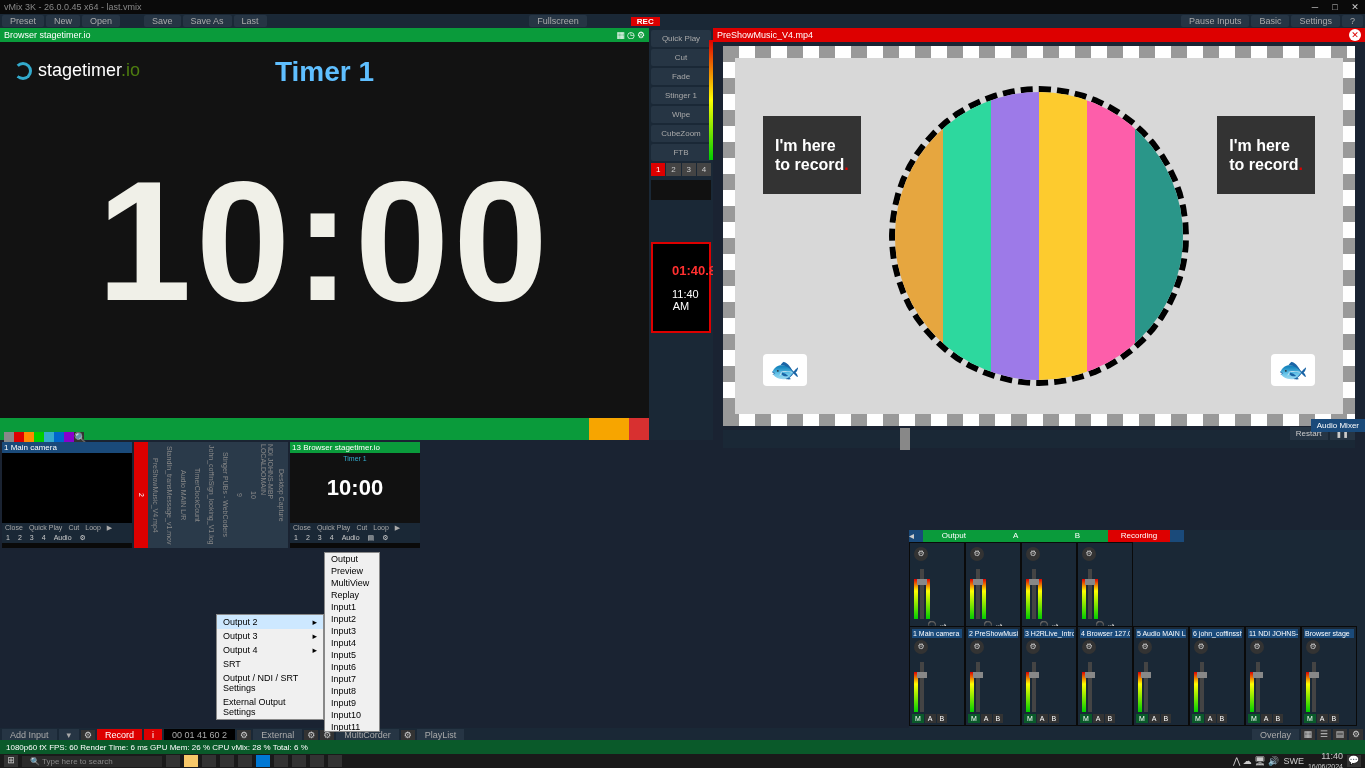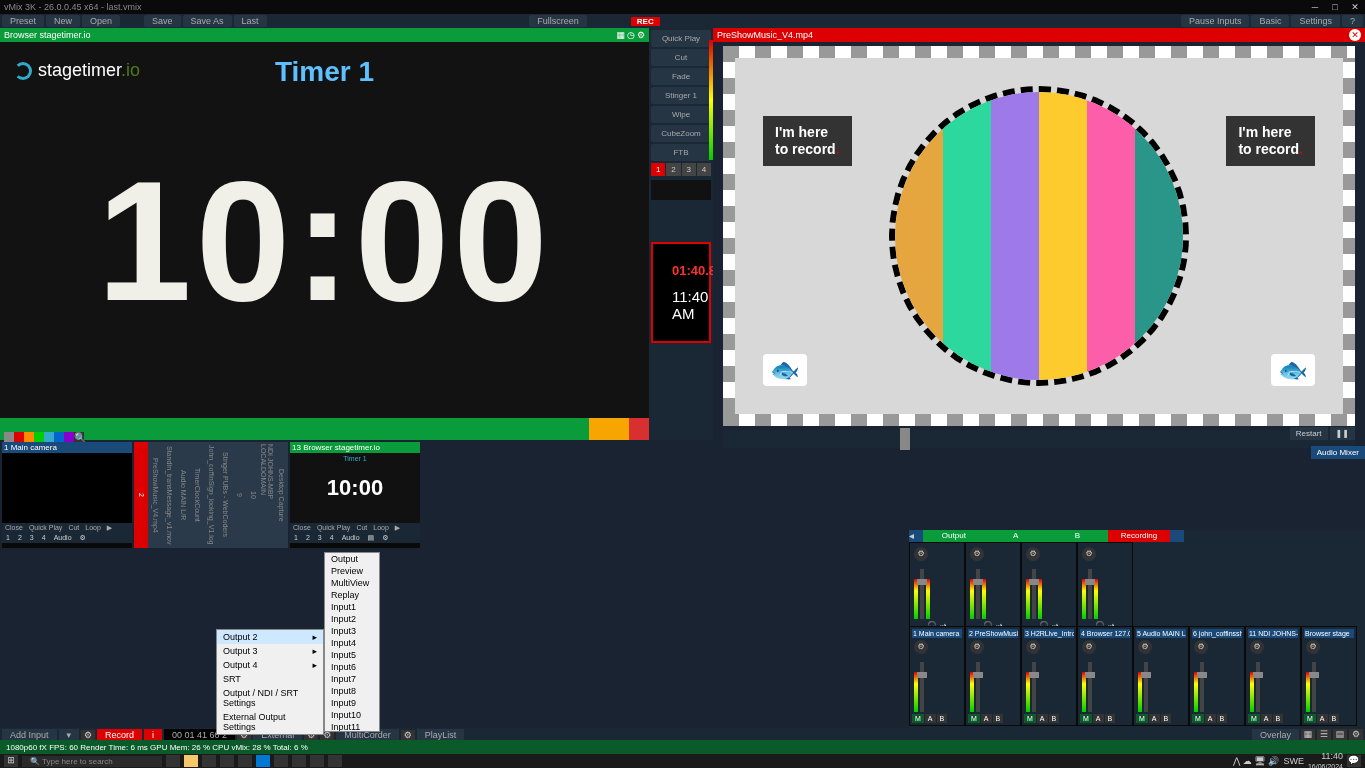--- a/index.html
+++ b/index.html
@@ -30,37 +30,37 @@
 .pb-red { background: #d83030; width: 20px; }
 
 .transition-panel { width: 64px; background: #1a2836; padding: 2px; display: flex; flex-direction: column; gap: 2px; }
 .trans-btn { background: #263544; color: #aaa; font-size: 8px; text-align: center; padding: 4px 0; border-radius: 2px; cursor: pointer; }
 .trans-row { display: flex; gap: 1px; }
 .trans-num { flex: 1; background: #444; color: #ccc; text-align: center; font-size: 8px; padding: 2px 0; cursor: pointer; }
 .trans-num.active { background: #d00; color: #fff; }
 .vu { height: 20px; background: #111; margin-top: 2px; }
 .timecode-box { border: 2px solid #d00; background: #000; margin-top: 40px; padding: 19px; text-align: center; }
 .tc-red { color: #ff3030; font-size: 13px; font-weight: bold; }
-.tc-white { color: #fff; font-size: 15px; margin-top: 10px; }
+.tc-white { color: #fff; font-size: 11px; margin-top: 10px; }
 
 .output-pane { flex: 1; background: #1a2332; }
 .output-header { background: #d00; color: #fff; font-size: 9px; padding: 1px 4px; height: 14px; display: flex; align-items: center; }
 .output-header .close-x { margin-left: auto; background:#fff;color:#d00;width:12px;height:12px;text-align:center;line-height:12px;border-radius:50%;cursor:pointer; }
 .output-content { height: 380px; background: #ccc; position: relative; margin: 4px 10px 0 10px; }
 .checker { position: absolute; inset: 0; background:
   repeating-linear-gradient(90deg, #999 0 16px, #fff 16px 32px) top/100% 12px no-repeat,
   repeating-linear-gradient(90deg, #999 0 16px, #fff 16px 32px) bottom/100% 12px no-repeat,
   repeating-linear-gradient(#999 0 16px, #fff 16px 32px) left/12px 100% no-repeat,
   repeating-linear-gradient(#999 0 16px, #fff 16px 32px) right/12px 100% no-repeat,
   #d8d8d8; }
 .test-circle { position: absolute; top: 50%; left: 50%; width: 300px; height: 300px; transform: translate(-50%, -50%); border-radius: 50%; border: 6px dashed #000; display: flex; overflow: hidden; }
 .stripe { flex: 1; }
 .s1{background:#e6a63f;} .s2{background:#2dd89e;} .s3{background:#9d7ae8;} .s4{background:#fdcb2e;} .s5{background:#fd5eaa;} .s6{background:#2a9689;}
 .clock-band { position: absolute; top: 50%; left: 50%; transform: translate(-50%, -50%); background: #fff; color: #000; font-size: 36px; font-weight: 900; padding: 6px 30px; }
-.record-card { position: absolute; background: #333; color: #fff; padding: 8px 12px; font-size: 14px; font-weight: bold; line-height: 1.2; }
+.record-card { position: absolute; background: #333; color: #fff; padding: 20px 12px; font-size: 16px; font-weight: bold; line-height: 1.2; }
 .record-card.left { top: 70px; left: 40px; }
 .record-card.right { top: 70px; right: 40px; }
 .record-card .dot { color: #d00; }
 .fish { position: absolute; bottom: 40px; width: 44px; height: 32px; background: #fff; border-radius: 4px; font-size: 24px; text-align: center; line-height: 32px; }
 .fish.left { left: 40px; }
 .fish.right { right: 40px; }
 .playback-bar { text-align:center; color:#fff; font-size:10px; padding:2px; background:#000; margin: 0 10px;}
 .scrubber { background: #1a2836; height: 18px; margin: 4px 10px; position: relative; }
 .scrub-handle { position:absolute; left: 28%; top:-2px; width:10px; height:22px; background:#888; }
 .play-controls { position:absolute; right:0; top:-3px; display:flex; gap:2px;}
@@ -77,21 +77,21 @@
 .thumb-timer { color:#3ac; position:absolute; top:2px;left:50%;transform:translateX(-50%);font-size:7px;}
 .thumb-time { color:#fff;position:absolute;top:50%;left:50%;transform:translate(-50%,-50%);font-size:22px;font-weight:900;}
 .input-controls { display:flex; font-size:7px; background:#1a2836; color:#aaa;}
 .input-controls span { padding:1px 3px; cursor:pointer; }
 .input-nums { display:flex; font-size:7px; background:#1a2836;}
 .input-nums span{padding:1px 4px;cursor:pointer;}
 .vstrip { width:14px; background:#2a3a4a;display:flex;align-items:center;justify-content:center;cursor:pointer;}
 .vstrip-label {writing-mode:vertical-rl;font-size:7px;color:#888;padding:2px;}
 .vstrip.red{background:#d00;}
 
-.context-menu1 { position:absolute; left:216px; bottom:33px; background:#f0f0f0; color:#000; font-size:9px; width:108px; border:1px solid #888; z-index:100;}
+.context-menu1 { position:absolute; left:216px; bottom:48px; background:#f0f0f0; color:#000; font-size:9px; width:108px; border:1px solid #888; z-index:100;}
 .context-menu1 .mi { padding:2px 6px; cursor:pointer; display:flex; }
 .context-menu1 .mi.hover { background:#cde8ff; }
 .context-menu1 .arrow{margin-left:auto;}
 .context-menu2 { position:absolute; left:324px; bottom:36px; background:#f0f0f0; color:#000; font-size:9px; width:56px; border:1px solid #888; z-index:100; max-height:180px; overflow:hidden;}
 .context-menu2 .mi { padding:1px 6px; cursor:pointer; }
 
 .mixer { position:absolute; right:0; bottom:38px; width:456px; height:200px; background:#1a2836; }
 .mixer-hdr { display:flex; height:12px; }
 .mix-h { flex:1; text-align:center; font-size:8px; padding:1px; background:#263544; }
 .mix-h.green{background:#0a9b3b;color:#fff;}
@@ -114,21 +114,21 @@
 .bb-gear { background:#333;width:14px;text-align:center;cursor:pointer;}
 .bb-right { margin-left:auto; display:flex; gap:2px;}
 
 .statusbar { position:absolute; bottom:14px; left:0; right:0; height:14px; background:#0a5a2a; color:#fff; font-size:8px; display:flex; align-items:center; gap:10px; padding:0 6px;}
 .taskbar { position:absolute; bottom:0; left:0; right:0; height:14px; background:#1a1a1a; display:flex; align-items:center; gap:4px; padding:0 4px; font-size:9px;}
 .task-icon { width:14px;height:12px;background:#333;cursor:pointer;text-align:center;}
 .task-search { background:#2a2a2a; color:#888; padding:1px 8px; width:140px; font-size:8px;}
 .task-right { margin-left:auto; display:flex; gap:4px; align-items:center;}
 
 .vert-green-bar { position:absolute; left:709px; top:40px; width:4px; height:120px; background:linear-gradient(#d00,#ff0,#0c0);}
-.audio-mixer-btn { position:absolute;right:0;top:446px;background:#1a4a7a;color:#fff;font-size:8px;padding:2px 6px;cursor:pointer;}
+.audio-mixer-btn { position:absolute;right:0;top:419px;background:#1a4a7a;color:#fff;font-size:8px;padding:2px 6px;cursor:pointer;}
 </style>
 </head>
 <body>
 
 <div class="titlebar">
   <span class="titlebar-text">vMix 3K - 26.0.0.45 x64 - last.vmix</span>
   <div class="win-controls">
     <span class="win-btn">─</span>
     <span class="win-btn">□</span>
     <span class="win-btn">✕</span>

